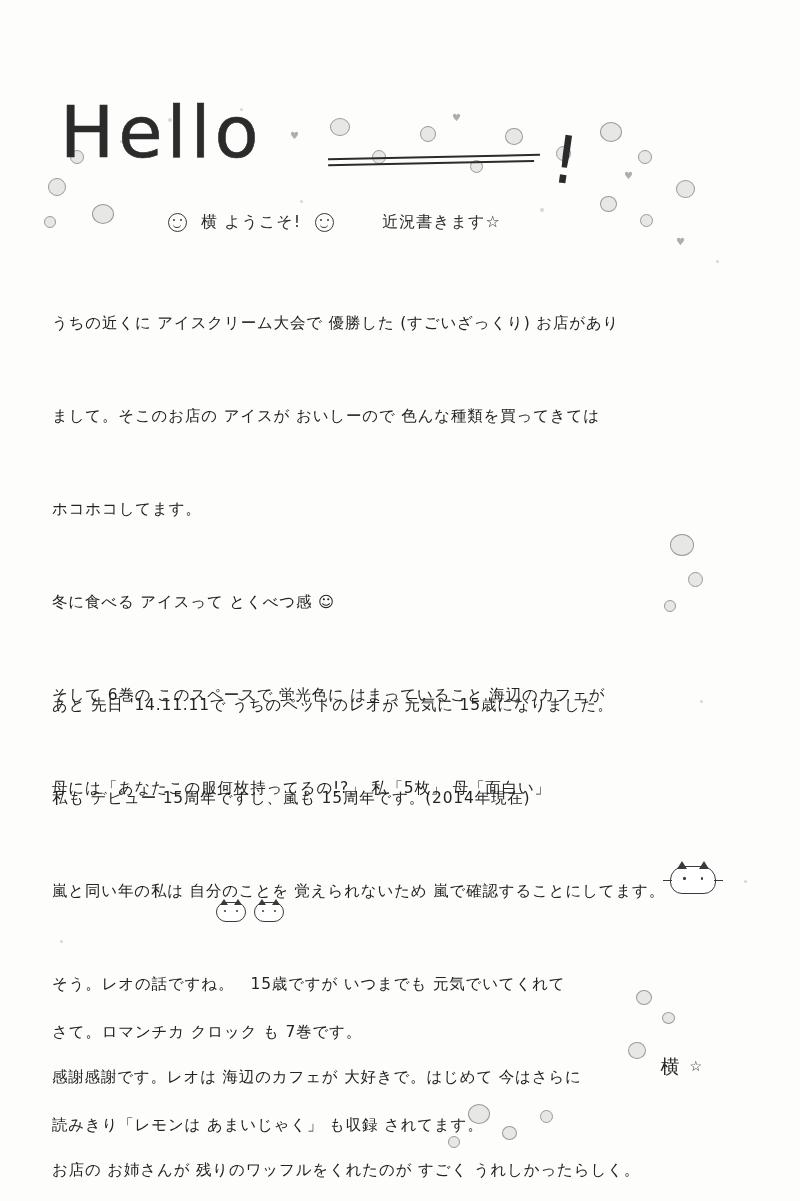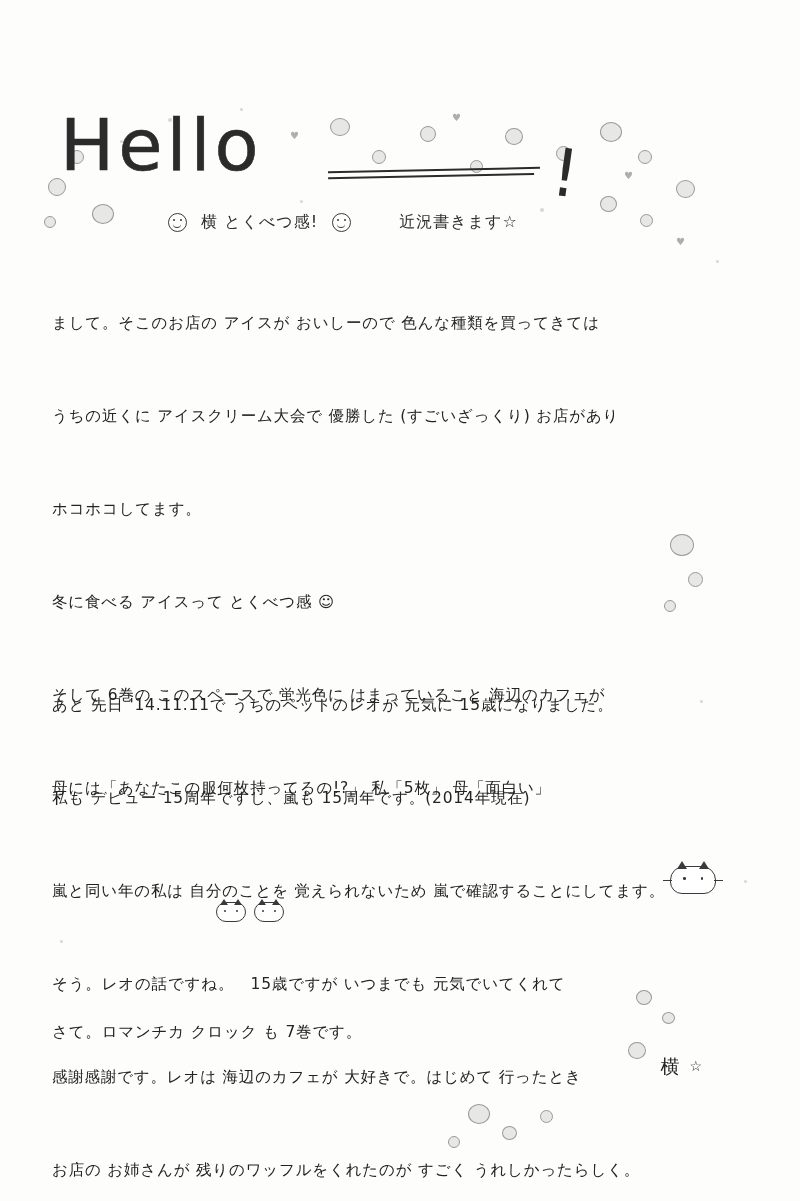--- a/index.html
+++ b/index.html
@@ -34,21 +34,21 @@
     position: absolute;
     color: #8d8d8d;
     font-size: 10px;
     opacity: .7;
   }
 
   
   #title-block {
     position: absolute;
     left: 60px;
-    top: 109px;
+    top: 96px;
     width: 560px;
     height: 110px;
   }
   #hello-text {
     font-family: "DejaVu Sans", sans-serif;
     font-size: 72px;
     letter-spacing: 4px;
     color: #2b2b2b;
     font-weight: 400;
     line-height: 1;
@@ -260,54 +260,55 @@
   <div class="heart" style="left:676px;top:236px;">♥</div>
 
   <div id="title-block">
     <span id="hello-text">Hello</span>
     <div id="hello-dash"></div>
     <span id="hello-bang">!</span>
   </div>
 
   <div id="subtitle-row">
     <span class="facecircle"><span class="facemouth"></span></span>
-    <span class="grp">横 とくべつ感!</span>
+    <span class="grp">横 ようこそ!</span>
     <span class="facecircle"><span class="facemouth"></span></span>
     <span class="grp" style="margin-left:34px;">近況書きます☆</span>
   </div>
 
   <div class="para" id="block1">
+    <span class="line">うちの近くに アイスクリーム大会で 優勝した (すごいざっくり) お店があり</span>
     <span class="line">まして。そこのお店の アイスが おいしーので 色んな種類を買ってきては</span>
-    <span class="line">うちの近くに アイスクリーム大会で 優勝した (すごいざっくり) お店があり</span>
     <span class="line">ホコホコしてます。</span>
     <span class="line">冬に食べる アイスって とくべつ感 ☺</span>
     <span class="line">そして 6巻の このスペースで 蛍光色に はまっていること 海辺のカフェが</span>
     <span class="line">母には「あなたこの服何枚持ってるの!?」 私「5枚」 母「面白い」</span>
     
     
     
     
   </div>
 
   <div class="para" id="block2">
     <span class="line">あと 先日 '14.11.11で うちのペットのレオが 元気に 15歳になりました。</span>
     <span class="line">私も デビュー 15周年ですし、嵐も 15周年です。(2014年現在)</span>
     <span class="line">嵐と同い年の私は 自分のことを 覚えられないため 嵐で確認することにしてます。</span>
     <span class="line">そう。レオの話ですね。　15歳ですが いつまでも 元気でいてくれて</span>
-    <span class="line">感謝感謝です。レオは 海辺のカフェが 大好きで。はじめて 行ったとき</span>
+    <span class="line">感謝感謝です。レオは 海辺のカフェが 大好きで。はじめて 今はさらに</span>
     <span class="line">お店の お姉さんが 残りのワッフルをくれたのが すごく うれしかったらしく。</span>
     
     
     
     
     
   </div>
 
   <div class="para" id="block3">
     <span class="line">さて。ロマンチカ クロック も 7巻です。</span>
+    <span class="line">読みきり「レモンは あまいじゃく」 も収録 されてます。</span>
     
     
   </div>
 
   <div class="critter" style="left:670px;top:866px;">
     <span class="ear-l"></span>
       <span class="ear-r"></span>
     <span class="eye-l"></span>
       <span class="eye-r"></span>
     <span class="wh a"></span>

